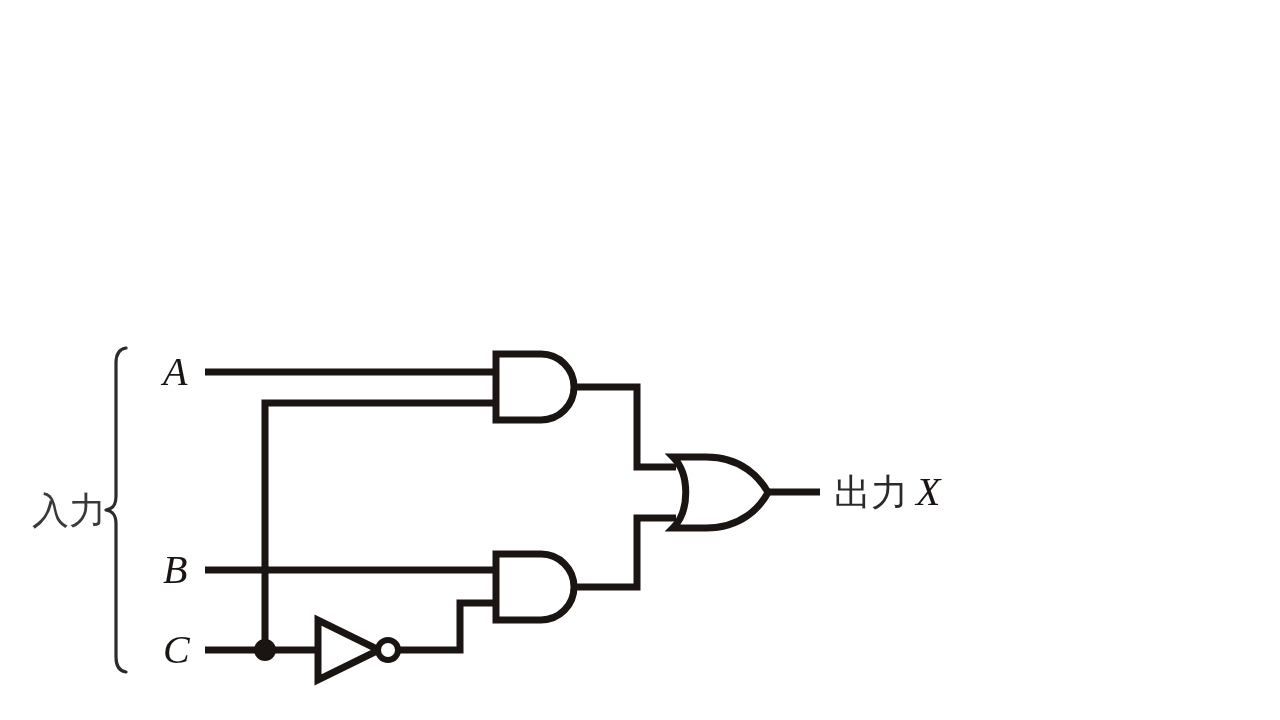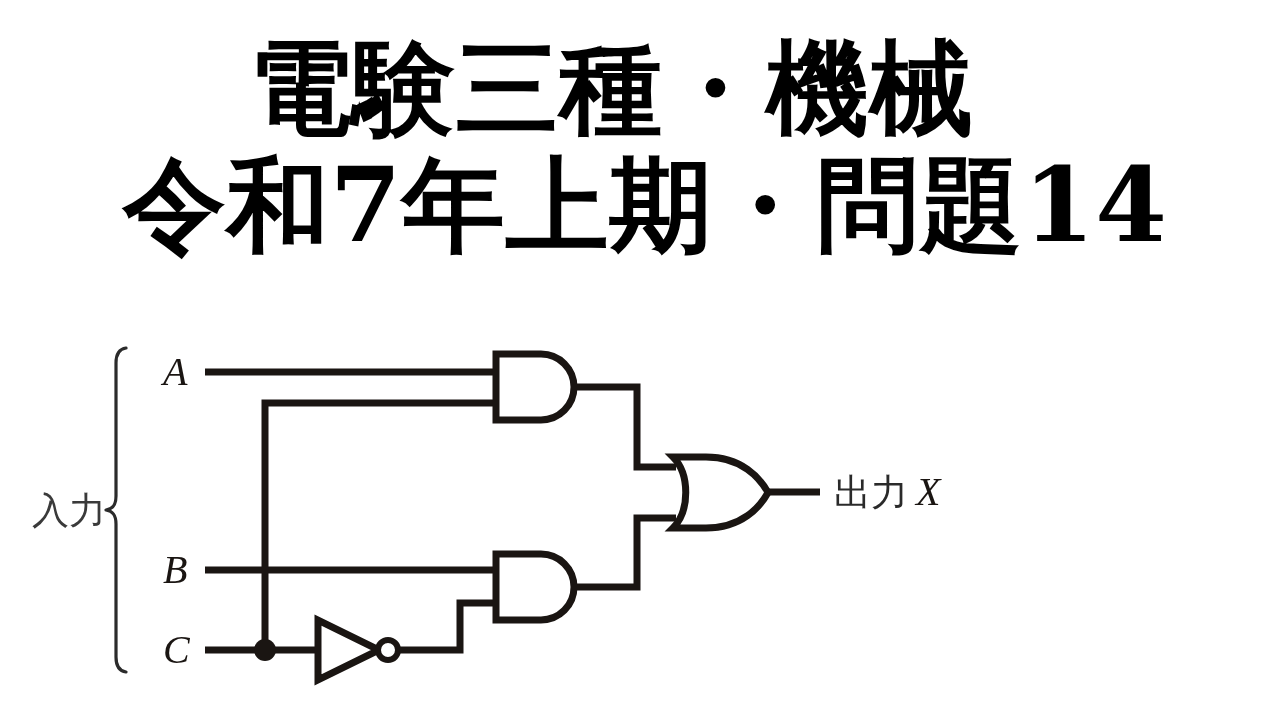--- a/index.html
+++ b/index.html
@@ -106,24 +106,20 @@
     font-style: italic;
     font-size: 40px;
     fill: #1a1512;
   }
 </style>
 </head>
 <body>
 
 <div id="page">
 
-  <div id="title-block">
-    <span class="title-line" id="title-line-1">電験三種・機械</span>
-    <span class="title-line" id="title-line-2">令和7年上期・問題14</span>
-  </div>
 
   <div id="diagram-wrap">
     <svg id="circuit-svg" width="1280" height="388" viewBox="0 0 1280 388" xmlns="http://www.w3.org/2000/svg">
 
       <path class="brace-path" d="M 126 16
                C 119 17, 116 22, 116 31
                L 116 164
                C 116 173, 113 177, 106 178
                C 113 179, 116 183, 116 192
                L 116 325

